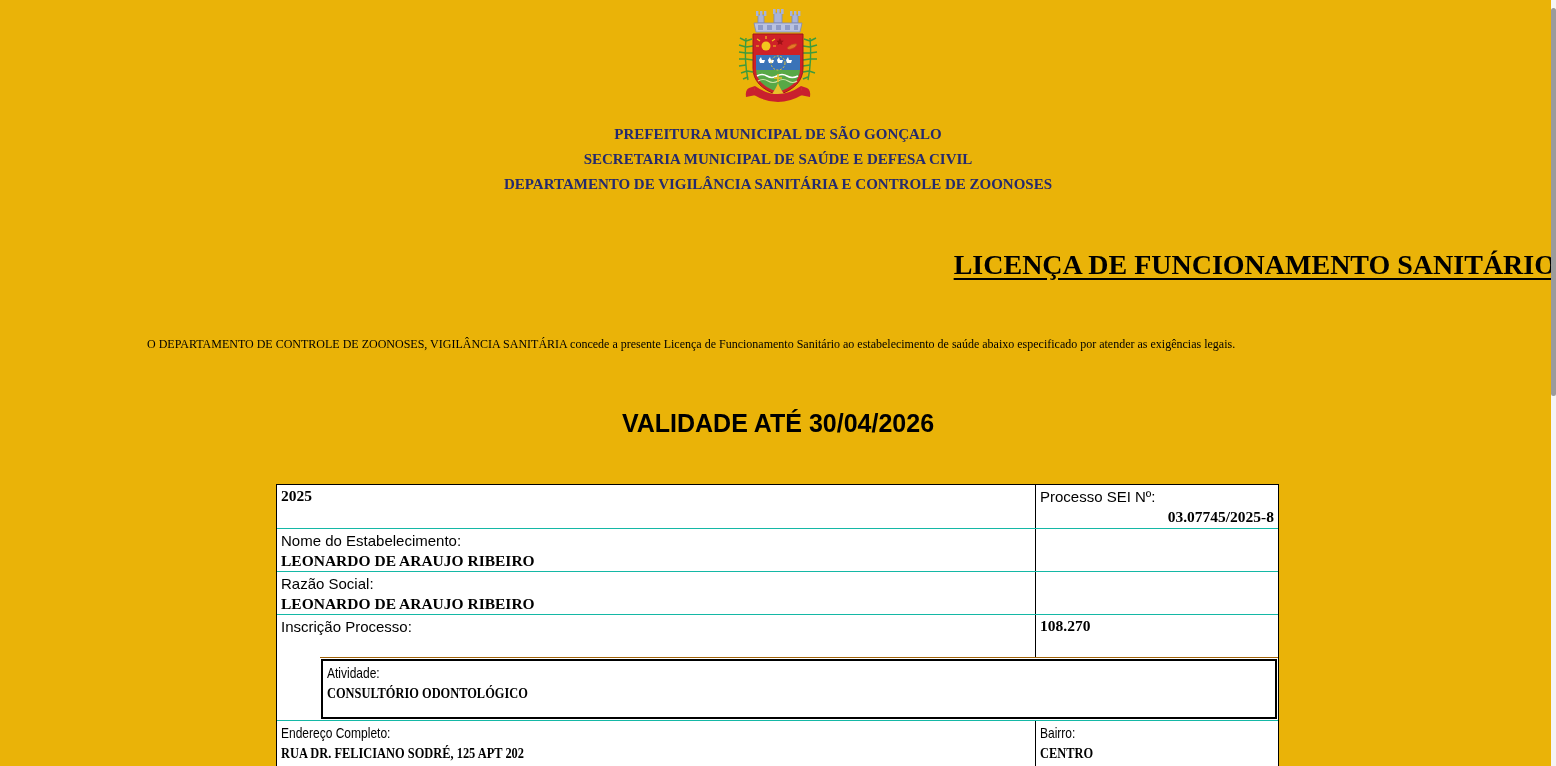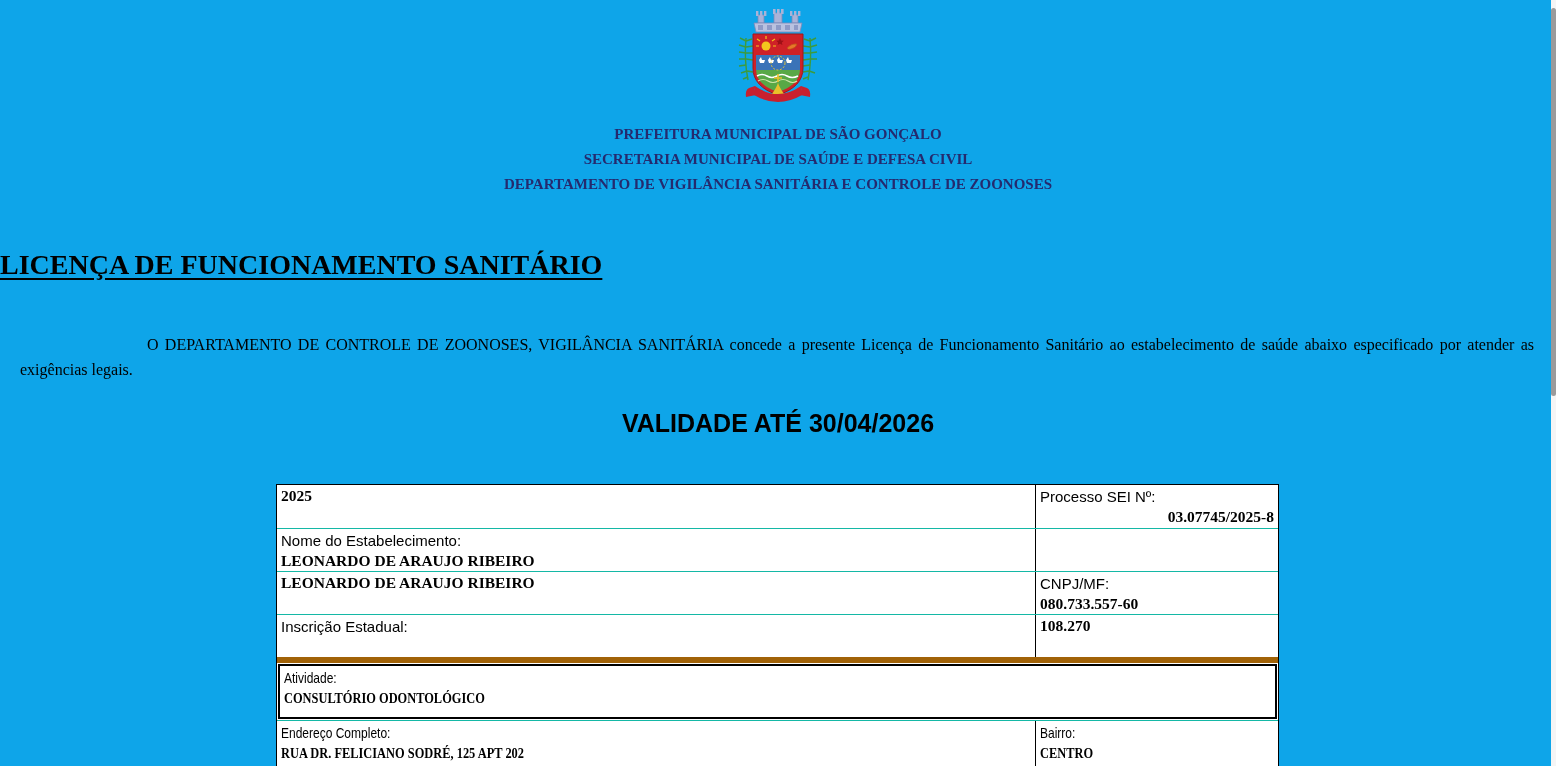--- a/index.html
+++ b/index.html
@@ -1,56 +1,56 @@
 <!DOCTYPE html>
 <html><head>
 <meta charset="utf-8">
 <style>
   * { margin:0; padding:0; box-sizing:border-box; }
   html,body { width:1556px; height:766px; background:#ffffff; overflow:hidden; }
   body { font-family:"Liberation Serif", serif; color:#000; position:relative; }
 
-  .page { position:absolute; inset:0; background:#0ea5e9; }
+  .page { position:absolute; inset:0; background:#eab308; }
 
   
   .emblem { position:absolute; top:8px; left:50%; transform:translateX(-50%); width:84px; height:99px; }
 
   
   .org-header { position:absolute; top:122px; left:0; width:100%; text-align:center;
     font-family:"Liberation Serif", serif; font-weight:bold; font-size:15px; line-height:25px;
     color:#252a6e; }
 
   
-  .doc-title { position:absolute; top:249px; left:0; width:100%; text-align:left;
+  .doc-title { position:absolute; top:249px; left:0; width:100%; text-align:right;
     font-family:"Liberation Serif", serif; font-weight:bold; font-size:28px;
     text-decoration:underline; text-underline-offset:4px; color:#000; }
 
   
   .intro { position:absolute; top:332px; left:20px; right:22px; text-align:justify;
-    font-family:"Liberation Serif", serif; font-size:16px; line-height:25px;
+    font-family:"Liberation Serif", serif; font-size:12px; line-height:25px;
     text-indent:127px; color:#000; }
 
   
   .validity { position:absolute; top:409px; left:0; width:100%; text-align:center;
     font-family:"Liberation Sans", sans-serif; font-weight:bold; font-size:25px; color:#000; }
 
   
   .lic-table { position:absolute; top:484px; left:276px; width:1003px;
     border:1px solid #000; background:#fff; }
   .t-row { display:flex; height:43px; border-top:1px solid #14b8a6; }
   .t-row:first-child { border-top:none; }
   .cell { padding:1px 4px 0 4px; overflow:hidden; }
   .cell.left  { width:759px; border-right:1px solid #000; }
   .cell.right { flex:1; }
   .lbl { font-family:"Liberation Sans", sans-serif; font-size:15px; line-height:21px; display:block; }
   .val { font-family:"Liberation Serif", serif; font-weight:bold; font-size:15.5px; line-height:19px; display:block; }
   .val.centered { text-align:right; }
 
   
-  .activity-row { height:63px; border-top:6px solid #a16207; padding:1px; }
+  .activity-row { height:63px; border-top:1px solid #a16207; padding:1px;margin-left:43px; }
   .activity-inner { height:100%; border:2px solid #000; padding:1px 4px 0 4px; }
 
   .address-row { height:47px; }
 
   
   .cond { display:inline-block; transform:scaleX(0.8); transform-origin:0 50%; white-space:nowrap; }
 
   
   .scrollbar { position:absolute; top:0; right:0; width:5px; height:766px; background:#f5f5f5; }
   .scroll-thumb { position:absolute; top:8px; right:0; width:5px; height:388px; background:#9b9b9b; border-radius:3px; }
@@ -153,31 +153,28 @@
 
     <div class="t-row">
       <div class="cell left">
         <span class="lbl">Nome do Estabelecimento:</span>
         <span class="val">LEONARDO DE ARAUJO RIBEIRO</span>
       </div>
     </div>
 
     <div class="t-row">
       <div class="cell left">
+        <span class="lbl">Razão Social:</span>
         <span class="val">LEONARDO DE ARAUJO RIBEIRO</span>
       </div>
-      <div class="cell right">
-        <span class="lbl">CNPJ/MF:</span>
-        <span class="val">080.733.557-60</span>
-      </div>
-    </div>
-
-    <div class="t-row">
-      <div class="cell left">
-        <span class="lbl">Inscrição Estadual:</span>
+    </div>
+
+    <div class="t-row">
+      <div class="cell left">
+        <span class="lbl">Inscrição Processo:</span>
       </div>
       <div class="cell right">
         <span class="val">108.270</span>
       </div>
     </div>
 
     <div class="activity-row">
       <div class="activity-inner">
         <span class="lbl"><span class="cond">Atividade:</span></span>
         <span class="val"><span class="cond">CONSULTÓRIO ODONTOLÓGICO</span></span>

